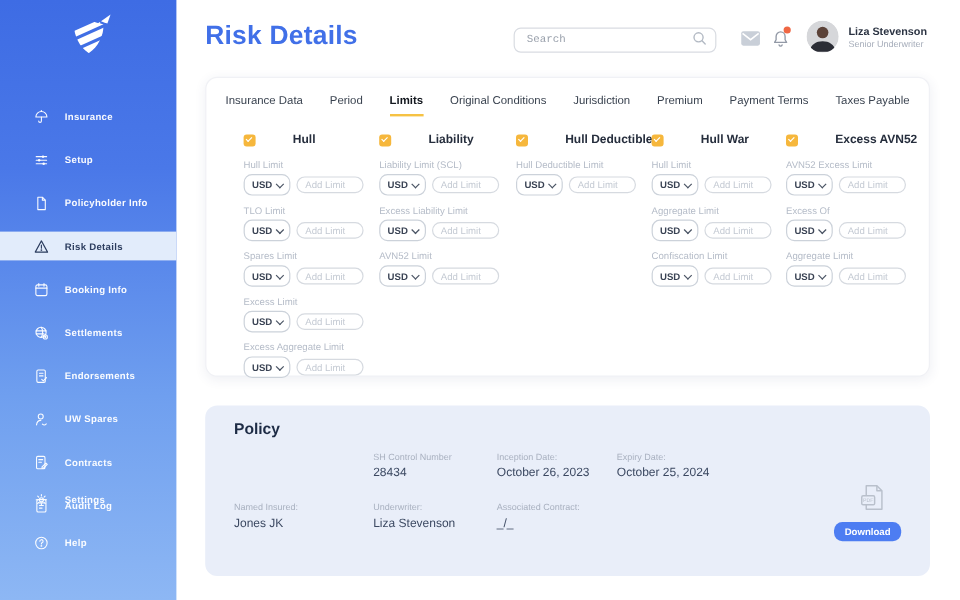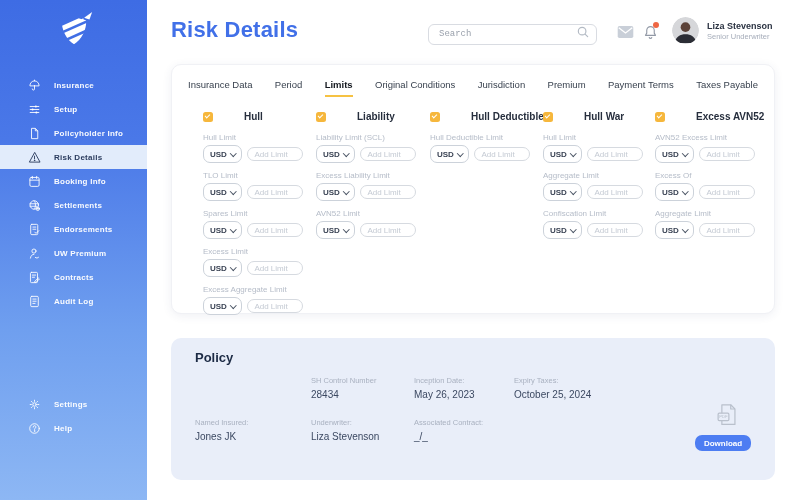--- a/index.html
+++ b/index.html
@@ -6,21 +6,21 @@
     font-family:"Liberation Sans",sans-serif;background:#fff;}
   .frame{position:relative;width:800px;height:500px;background:#fff;overflow:hidden;}
 
   
   .sidebar{position:absolute;left:0;top:0;width:147px;height:500px;
     background:linear-gradient(180deg,#3e6ce4 0%,#4a78e8 28%,#6f9fef 66%,#8db7f4 100%);}
   .logo-wrap{position:absolute;top:8px;left:0;width:147px;text-align:center;}
   .side-nav{position:absolute;top:73px;left:0;width:147px;}
   .side-nav.footer{top:392px;}
   .side-item{display:flex;align-items:center;height:24px;padding-left:28px;
-    color:rgba(255,255,255,.96);cursor:pointer;}
+    color:rgba(255,255,255,.96);cursor:pointer;margin-top:12px;}
   .side-item .sicon{display:inline-flex;width:13px;height:13px;flex:0 0 13px;}
   .side-item .sicon svg{width:13px;height:13px;}
   .side-item .slabel{margin-left:13px;font-size:8px;font-weight:bold;letter-spacing:.25px;white-space:nowrap;}
   .side-item.active{background:#e2ecfb;color:#2b3c5e;}
 
   
   .page-title{position:absolute;left:171px;top:17px;font-size:22px;font-weight:bold;
     color:#4170e8;letter-spacing:.2px;}
   .search-box{position:absolute;left:428px;top:22px;width:169px;height:21px;}
   .search-box input{width:100%;height:100%;box-sizing:border-box;border:1px solid #d9dce2;
@@ -175,21 +175,21 @@
         <span class="slabel">Endorsements</span>
       </div>
       <div class="side-item">
         <span class="sicon">
           <svg viewBox="0 0 24 24" fill="none" stroke="currentColor" stroke-width="1.7" stroke-linecap="round">
               <circle cx="11" cy="7.5" r="3.8"></circle>
               <path d="M4.5 20.5c.6-4.6 3.3-7 6.5-7"></path>
               <path d="M13.5 19.3c1.8 1.6 4.4 1.4 6-.3"></path>
             </svg>
         </span>
-        <span class="slabel">UW Premium</span>
+        <span class="slabel">UW Spares</span>
       </div>
       <div class="side-item">
         <span class="sicon">
           <svg viewBox="0 0 24 24" fill="none" stroke="currentColor" stroke-width="1.7" stroke-linecap="round" stroke-linejoin="round">
               <rect x="4.5" y="2.5" width="13" height="19" rx="2"></rect>
               <path d="M8 7.5h6M8 11.5h4"></path>
               <path d="M13 18.7l6-6 2 2-6 6h-2z"></path>
             </svg>
         </span>
         <span class="slabel">Contracts</span>
@@ -465,24 +465,24 @@
 
   <div class="policy">
     <div class="ptitle">Policy</div>
 
     <div class="pfield pc2 pr1">
       <div class="plabel">SH Control Number</div>
       <div class="pvalue">28434</div>
     </div>
     <div class="pfield pc3 pr1">
       <div class="plabel">Inception Date:</div>
-      <div class="pvalue">May 26, 2023</div>
+      <div class="pvalue">October 26, 2023</div>
     </div>
     <div class="pfield pc4 pr1">
-      <div class="plabel">Expiry Taxes:</div>
+      <div class="plabel">Expiry Date:</div>
       <div class="pvalue">October 25, 2024</div>
     </div>
     <div class="pfield pc1 pr2">
       <div class="plabel">Named Insured:</div>
       <div class="pvalue">Jones JK</div>
     </div>
     <div class="pfield pc2 pr2">
       <div class="plabel">Underwriter:</div>
       <div class="pvalue">Liza Stevenson</div>
     </div>

